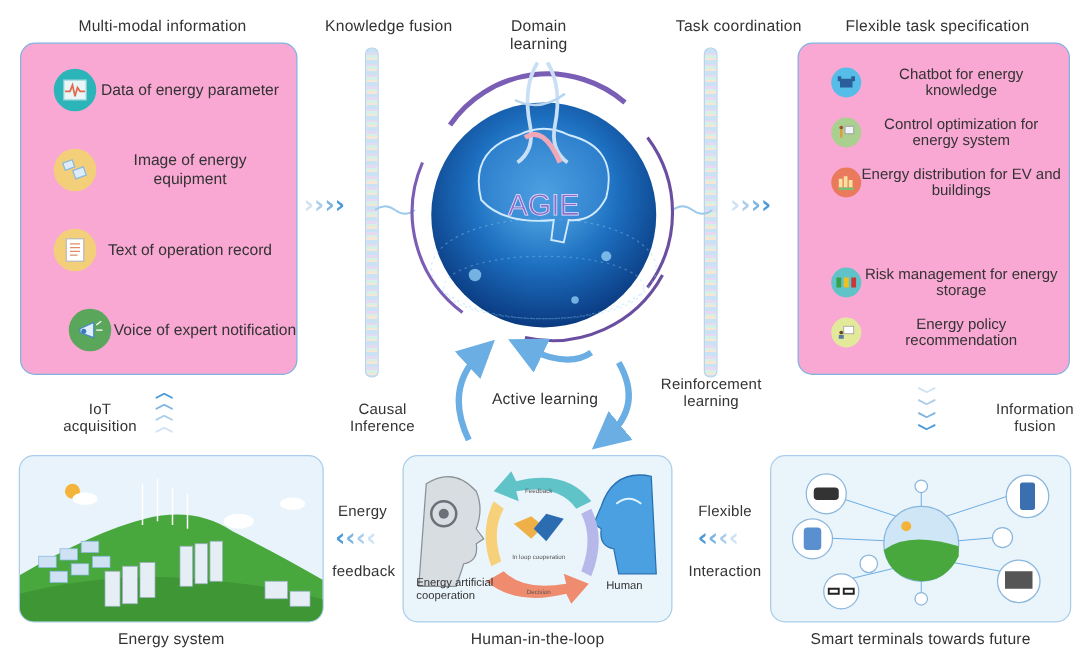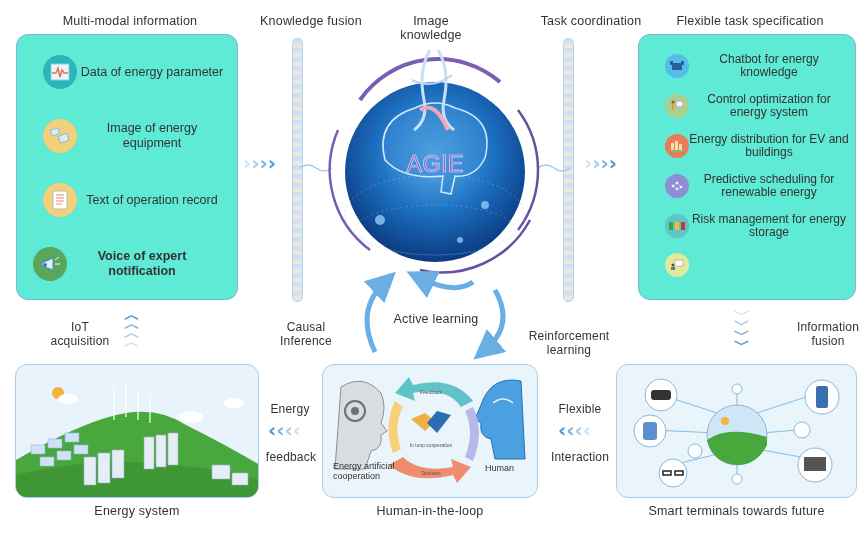--- a/index.html
+++ b/index.html
@@ -1,37 +1,37 @@
 <!DOCTYPE html>
 <html><head>
 <meta charset="utf-8">
 <style>
   * { box-sizing: border-box; margin: 0; padding: 0; }
   html, body { width: 866px; height: 534px; background: #ffffff; overflow: hidden; }
   body { position: relative; font-family: "Liberation Sans", sans-serif; color: #333; }
   .abs { position: absolute; }
   .title { font-size: 12.5px; color: #333; text-align: center; white-space: nowrap; letter-spacing: 0.2px; }
   .lbl { font-size: 12px; color: #333; text-align: center; line-height: 14px; letter-spacing: 0.2px; }
-  .box { position: absolute; border: 1.5px solid #7fb2df; border-radius: 12px; background: #5eead4; }
+  .box { position: absolute; border: 1.5px solid #7fb2df; border-radius: 12px; background: #f9a8d4; }
   .fbox { position: absolute; border: 1.5px solid #a9cdea; border-radius: 12px; background: #eaf4fb; overflow: hidden; }
   .item { position: absolute; display: flex; align-items: center; }
   .item .ic { width: 34px; height: 34px; border-radius: 50%; flex: none; display: flex; align-items: center; justify-content: center; }
   .item .tx { font-size: 12.5px; line-height: 15px; text-align: center; color: #333; }
   .ritem .ic { width: 24px; height: 24px; }
   .ritem .tx { font-size: 12px; line-height: 13px; }
   .bar { position: absolute; width: 11px; border-radius: 5px; background: repeating-linear-gradient(180deg, #c9e3f5 0 3px, #e8d9f2 3px 5px, #d5f0e4 5px 7px, #f5e6d5 7px 9px); border: 1px solid #b7d4ec; }
   .chev { position: absolute; display: flex; gap: 0; }
   .chev span { font-size: 20px; font-weight: bold; line-height: 20px; font-family: "DejaVu Sans", sans-serif; }
 </style>
 </head>
 <body>
 
 <div class="abs title" style="left:20px;top:14px;width:220px;">Multi-modal information</div>
 <div class="abs title" style="left:246px;top:14px;width:130px;">Knowledge fusion</div>
-<div class="abs lbl" style="left:396px;top:14px;width:70px;font-size:12.5px;">Image knowledge</div>
+<div class="abs lbl" style="left:396px;top:14px;width:70px;font-size:12.5px;">Domain learning</div>
 <div class="abs title" style="left:526px;top:14px;width:130px;">Task coordination</div>
 <div class="abs title" style="left:640px;top:14px;width:220px;">Flexible task specification</div>
 
 <div class="box" style="left:16px;top:34px;width:222px;height:266px;">
   <div class="item" style="left:26px;top:20px;width:190px;">
     <div class="ic" style="background:#2bb5b8;">
       <svg width="20" height="18" viewBox="0 0 20 18">
           <rect x="1" y="1" width="18" height="16" fill="#e8f6f8" stroke="#8ccfd6"></rect>
           <polyline points="2,10 6,10 8,5 10,14 12,7 14,10 18,10" fill="none" stroke="#e26b4e" stroke-width="1.4"></polyline>
         </svg>
@@ -52,21 +52,21 @@
       <svg width="16" height="20" viewBox="0 0 16 20">
           <rect x="1" y="1" width="14" height="18" fill="#fff" stroke="#bbb"></rect>
           <line x1="4" y1="5" x2="12" y2="5" stroke="#e08a6a"></line>
           <line x1="4" y1="8" x2="12" y2="8" stroke="#e08a6a"></line>
           <line x1="4" y1="11" x2="12" y2="11" stroke="#e08a6a"></line>
           <line x1="4" y1="14" x2="10" y2="14" stroke="#e08a6a"></line>
         </svg>
     </div>
     <div class="tx" style="width:150px;">Text of operation record</div>
   </div>
-  <div class="item" style="left:16px;top:212px;width:190px;font-weight:bold;">
+  <div class="item" style="left:38px;top:212px;width:190px;">
     <div class="ic" style="background:#5aa65a;">
       <svg width="22" height="18" viewBox="0 0 22 18">
           <polygon points="3,8 14,3 14,15 3,11" fill="#dfefff" stroke="#4a88c8"></polygon>
           <circle cx="6" cy="10" r="2" fill="#3a78b8"></circle>
           <line x1="16" y1="5" x2="20" y2="2" stroke="#fff"></line>
           <line x1="16" y1="9" x2="21" y2="9" stroke="#fff"></line>
         </svg>
     </div>
     <div class="tx" style="width:150px;">Voice of expert notification</div>
   </div>
@@ -97,50 +97,39 @@
     <div class="ic" style="background:#ea7a5c;">
         <svg width="14" height="14" viewBox="0 0 14 14">
           <rect x="1" y="4" width="3" height="7" fill="#fbe1a0"></rect>
           <rect x="5" y="2" width="3" height="9" fill="#fbe1a0"></rect>
           <rect x="9" y="5" width="3" height="6" fill="#fbe1a0"></rect>
           <rect x="1" y="11" width="12" height="2" fill="#7bbf72"></rect>
         </svg>
       </div>
     <div class="tx" style="width:160px;">Energy distribution for EV and buildings</div>
   </div>
-  <div class="item ritem" style="left:26px;top:138px;width:186px;">
-    <div class="ic" style="background:#8c8fd6;">
-        <svg width="14" height="14" viewBox="0 0 14 14">
-          <circle cx="3" cy="7" r="1.3" fill="#fff"></circle>
-          <circle cx="7" cy="4" r="1.3" fill="#fff"></circle>
-          <circle cx="11" cy="8" r="1.3" fill="#fff"></circle>
-          <circle cx="7" cy="10" r="1.3" fill="#fff"></circle>
-          <polyline points="3,7 7,4 11,8 7,10 3,7" fill="none" stroke="#dde" stroke-width="0.6"></polyline>
-        </svg>
-      </div>
-    <div class="tx" style="width:160px;">Predictive scheduling for renewable energy</div>
-  </div>
   <div class="item ritem" style="left:26px;top:178px;width:186px;">
     <div class="ic" style="background:#5fc3c8;">
         <svg width="16" height="10" viewBox="0 0 16 10">
           <rect x="0" y="1" width="4" height="8" fill="#3aa04a"></rect>
           <rect x="6" y="1" width="4" height="8" fill="#f0c020"></rect>
           <rect x="12" y="1" width="4" height="8" fill="#c83838"></rect>
         </svg>
       </div>
     <div class="tx" style="width:160px;">Risk management for energy storage</div>
   </div>
   <div class="item ritem" style="left:26px;top:218px;width:186px;">
     <div class="ic" style="background:#e3e99a;">
         <svg width="14" height="12" viewBox="0 0 14 12">
           <rect x="5" y="1" width="8" height="6" fill="#fff" stroke="#999" stroke-width="0.6"></rect>
           <circle cx="3" cy="6" r="1.5" fill="#6b4a2a"></circle>
           <rect x="1" y="8" width="4" height="3" fill="#5a7aa0"></rect>
         </svg>
       </div>
+    <div class="tx" style="width:160px;">Energy policy recommendation</div>
   </div>
 </div>
 
 <div class="bar" style="left:292px;top:38px;height:264px;"></div>
 <div class="bar" style="left:563px;top:38px;height:264px;"></div>
 
 <div class="chev" style="left:243px;top:153px;">
   <span style="color:#cfe3f4;">›</span>
     <span style="color:#a9cdea;">›</span>
     <span style="color:#7db4e0;">›</span>
@@ -193,21 +182,21 @@
       <marker id="ah" markerWidth="6" markerHeight="6" refX="3" refY="3" orient="auto">
         <path d="M0,0 L6,3 L0,6z" fill="#6aaee4"></path>
       </marker>
     </defs>
   <path d="M20 82 Q0 40 30 12" fill="none" stroke="#6aaee4" stroke-width="5" marker-end="url(#ah)"></path>
   <path d="M118 12 Q100 25 65 8" fill="none" stroke="#6aaee4" stroke-width="5" marker-end="url(#ah)"></path>
   <path d="M140 20 Q160 55 130 80" fill="none" stroke="#6aaee4" stroke-width="5" marker-end="url(#ah)"></path>
 </svg>
 <div class="abs lbl" style="left:381px;top:312px;width:110px;font-size:12.5px;">Active learning</div>
 <div class="abs lbl" style="left:266px;top:320px;width:80px;">Causal Inference</div>
-<div class="abs lbl" style="left:514px;top:329px;width:110px;">Reinforcement learning</div>
+<div class="abs lbl" style="left:514px;top:300px;width:110px;">Reinforcement learning</div>
 
 <div class="abs lbl" style="left:40px;top:320px;width:80px;">IoT acquisition</div>
 <div class="abs" style="left:122px;top:310px;width:20px;">
   <div style="color:#4a9ad8;font-size:16px;line-height:9px;text-align:center;font-weight:bold;">︿</div>
   <div style="color:#7db4e0;font-size:16px;line-height:9px;text-align:center;font-weight:bold;">︿</div>
   <div style="color:#a9cdea;font-size:16px;line-height:9px;text-align:center;font-weight:bold;">︿</div>
   <div style="color:#cfe3f4;font-size:16px;line-height:9px;text-align:center;font-weight:bold;">︿</div>
 </div>
 <div class="abs" style="left:732px;top:310px;width:20px;">
   <div style="color:#cfe3f4;font-size:16px;line-height:10px;text-align:center;font-weight:bold;">﹀</div>

